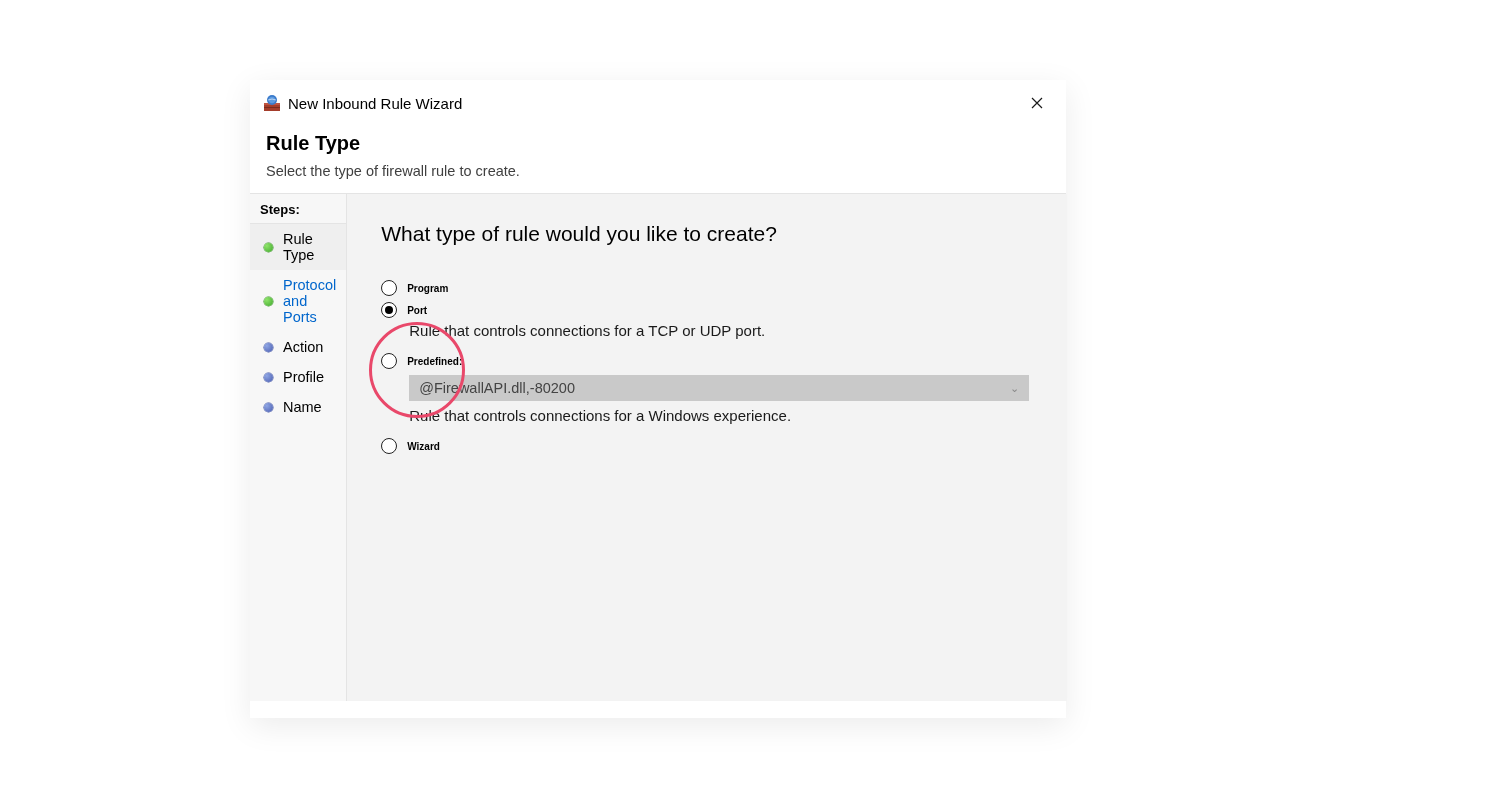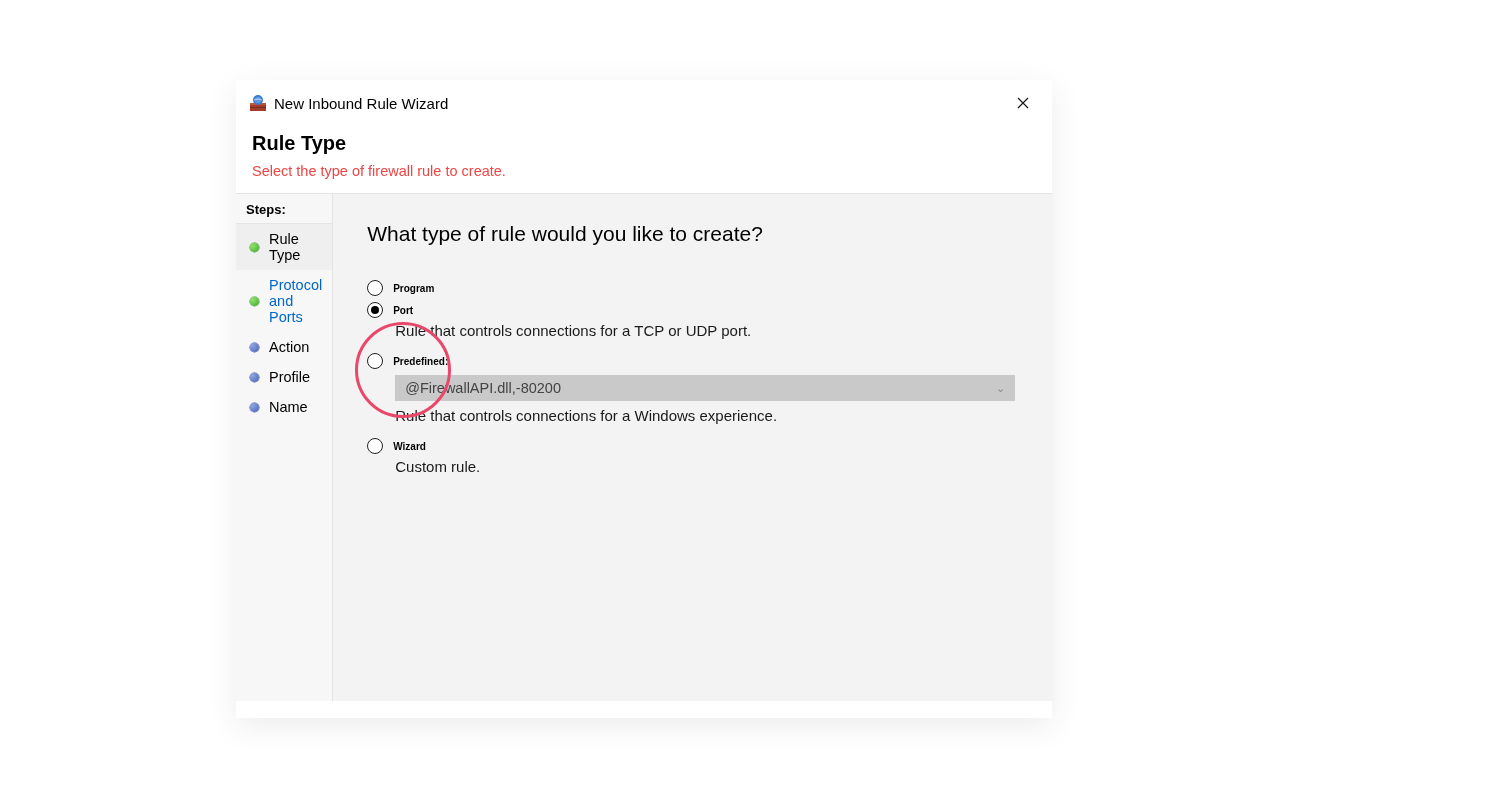--- a/index.html
+++ b/index.html
@@ -5,21 +5,21 @@
     * { box-sizing: border-box; margin: 0; padding: 0; }
     body {
       font-family: 'Segoe UI', Tahoma, sans-serif;
       background: #ffffff;
       width: 1500px;
       height: 800px;
       position: relative;
     }
     .wizard-window {
       position: absolute;
-      left: 236px;
+      left: 250px;
       top: 80px;
       width: 816px;
       height: 638px;
       background: #fff;
       box-shadow: 0 8px 30px rgba(0,0,0,0.08);
     }
     .titlebar {
       display: flex;
       align-items: center;
       padding: 10px 14px 10px 14px;
@@ -50,21 +50,21 @@
       padding: 6px 16px 14px 16px;
     }
     .rule-type-heading {
       font-size: 20px;
       font-weight: 700;
       color: #000;
       margin-bottom: 8px;
     }
     .rule-type-desc {
       font-size: 14.5px;
-      color: #ef4444;
+      color: #404040;
     }
 
     .body-area {
       display: flex;
       border-top: 1px solid #e4e4e4;
       height: calc(100% - 130px);
     }
 
     .steps-panel {
       width: 240px;
@@ -279,20 +279,19 @@
           <span class="chev">⌄</span>
         </div>
         <div class="option-desc" style="margin-top:4px;">Rule that controls connections for a Windows experience.</div>
       </div>
 
       <div class="option-row">
         <div class="option-head">
           <span class="radio"></span>
           <span class="option-label">Wizard</span>
         </div>
-        <div class="option-desc">Custom rule.</div>
       </div>
 
     </div>
 
   </div>
 
 </div>
 
 </body></html>

